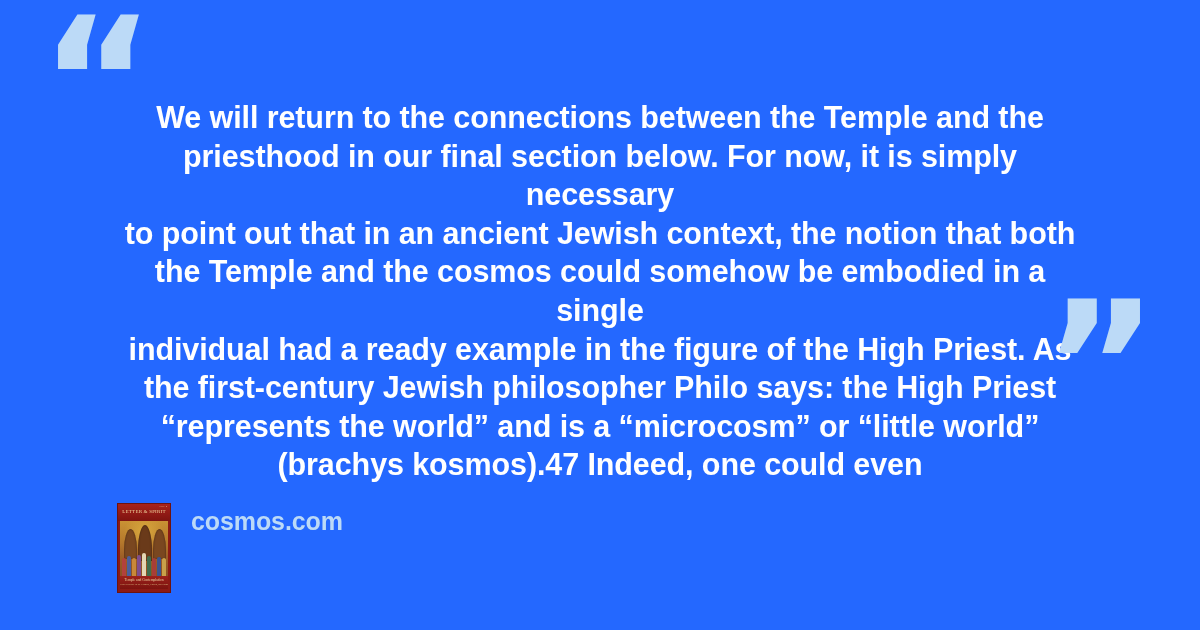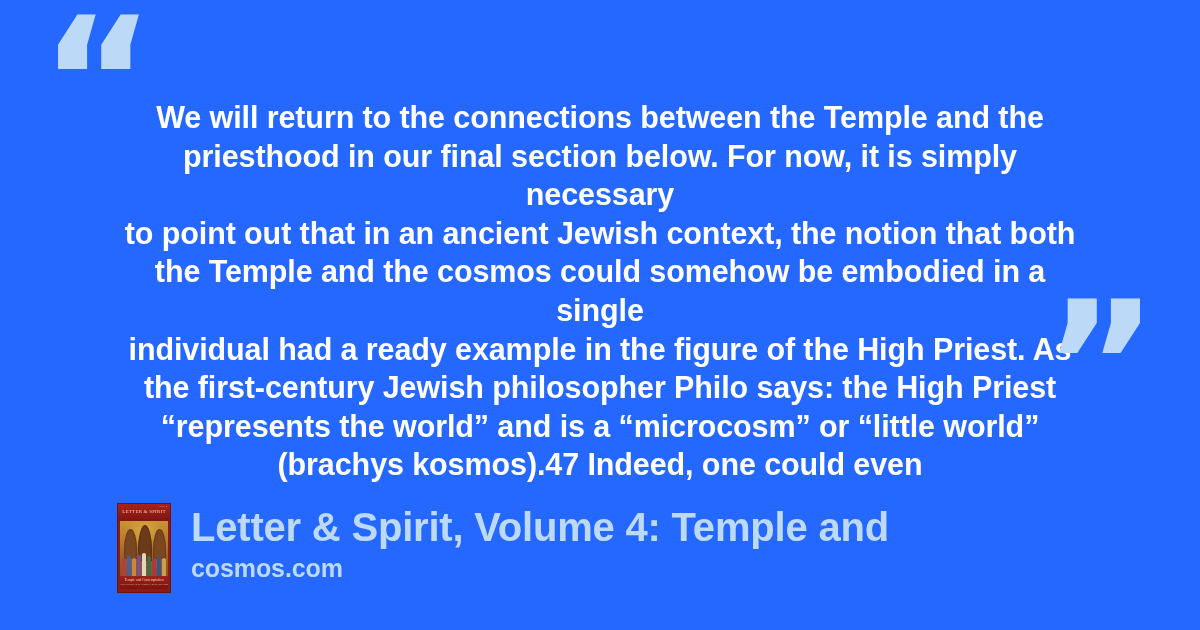--- a/index.html
+++ b/index.html
@@ -239,19 +239,18 @@
         <span class="bc-fig f8"></span>
         <span class="bc-fig f9"></span>
       </div>
       <div class="bc-band-bottom">
         <div class="bc-sub">Temple and Contemplation</div>
         <div class="bc-sub2">God's Presence in the Cosmos, Church, and Human Heart</div>
       </div>
     </div>
 
     <div id="footer-text">
-      <p id="source-title">Letter &amp; Spirit, Volume 4: Temple and</p>
       <p id="source-site">cosmos.com</p>
     </div>
 
   </div>
 
 </div>
 
 </body></html>

